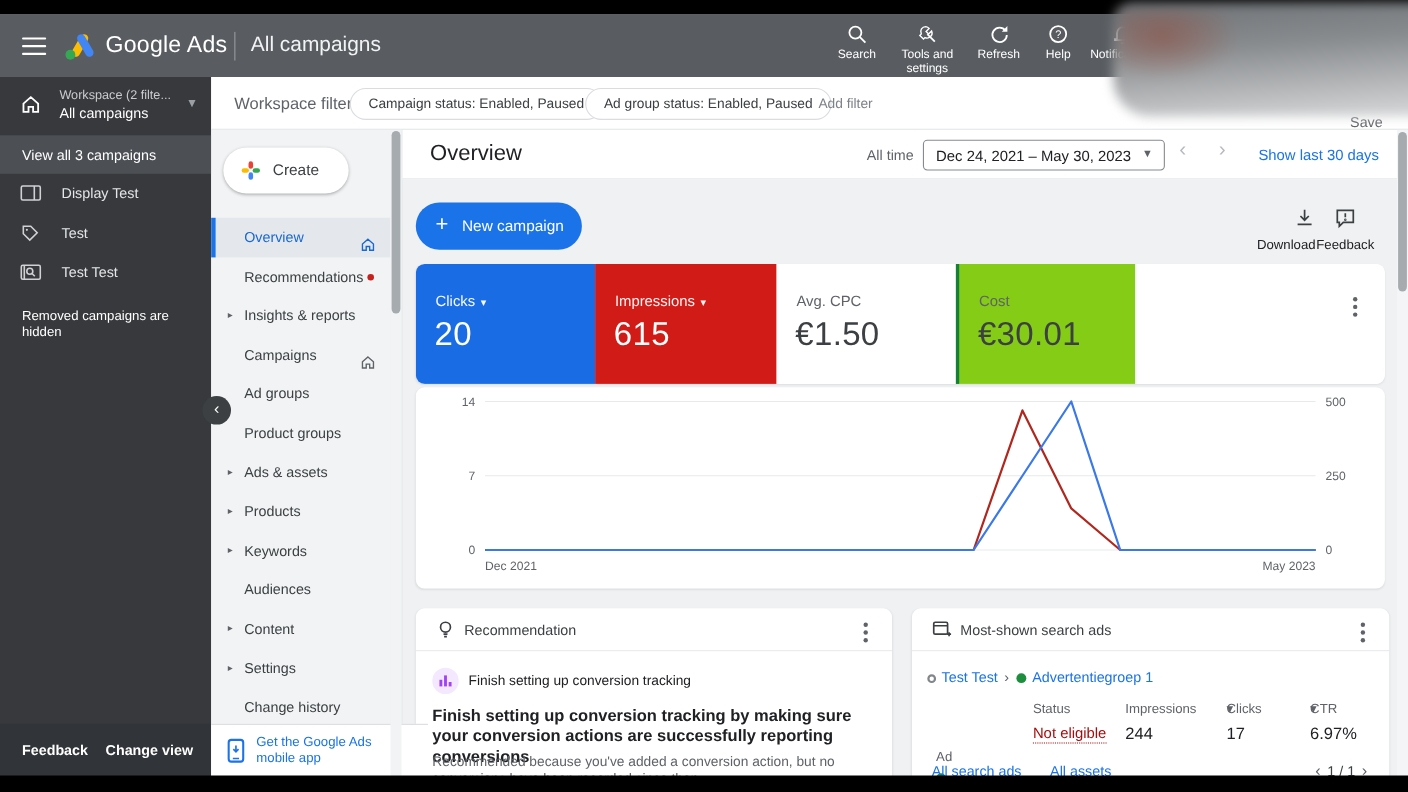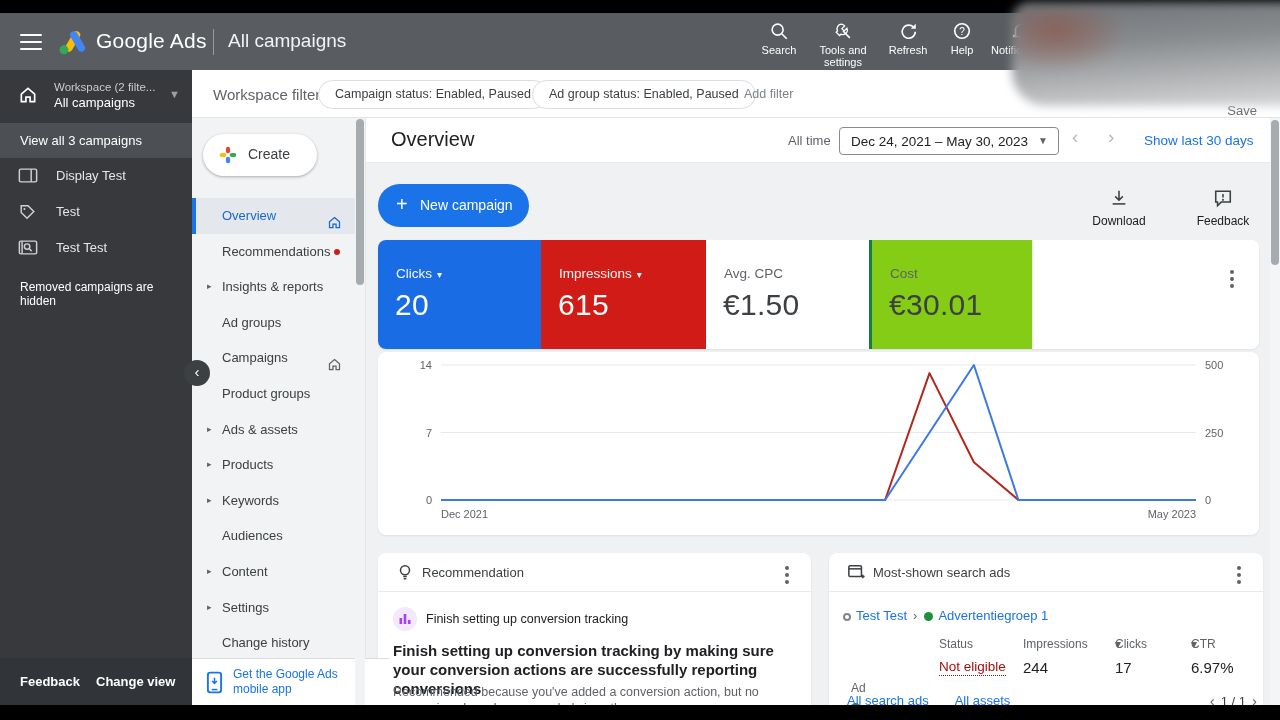--- a/index.html
+++ b/index.html
@@ -100,21 +100,21 @@
   .rng-prev, .rng-next { position:absolute; top:8px; font-size:19px; color:#b6babe; cursor:pointer; }
   .rng-prev { left:706px; } .rng-next { left:742px; }
   .show-last { position:absolute; left:778px; top:15px; font-size:13.5px; font-weight:500; color:#1a73e8; cursor:pointer; }
 
   .new-campaign { position:absolute; left:12px; top:66px; width:151px; height:43px; background:#1a73e8;
       border-radius:22px; cursor:pointer; }
   .nc-plus { position:absolute; left:18px; top:9px; font-size:20px; color:#fff; font-weight:400; }
   .nc-label { position:absolute; left:42px; top:13px; font-size:14px; font-weight:500; color:#fff; }
 
   .tool-item { position:absolute; top:70px; width:84px; text-align:center; cursor:pointer; }
-  .tool-dl { left:711px; } .tool-fb { left:815px; }
+  .tool-dl { left:746px;text-align:right; } .tool-fb { left:815px; }
   .tool-item svg { stroke:#3c4043; fill:none; stroke-width:1.7; }
   .tool-item .tool-label { font-size:12px; color:#202124; margin-top:2px; }
 
   
   .scorecards { position:absolute; left:12px; top:122px; width:881px; height:109px; background:#fff;
       border-radius:8px; overflow:hidden; display:flex; box-shadow:0 1px 2px rgba(0,0,0,.08); }
   .sc-cell { position:relative; height:109px; cursor:pointer; }
   .sc-clicks { width:163px; background:#1a6ce4; }
   .sc-impr   { width:165px; background:#d11b17; }
   .sc-cpc    { width:163px; background:#fff; }
@@ -164,21 +164,21 @@
   .tbl-head span, .tbl-row span { position:absolute; }
   .tbl-head { position:absolute; left:0; top:84px; width:100%; font-size:12px; color:#5f6368; }
   .c-ad{left:22px;margin-top:44px;} .c-status{left:110px;} .c-impr{left:194px;} .c-clicks{left:286px;} .c-ctr{left:362px;}
   .sortable { border-bottom:1px solid #80868b; padding-bottom:2px; cursor:pointer; }
   .tbl-row { position:absolute; left:0; top:106px; width:100%; font-size:14px; color:#202124; }
   .row-dot { display:inline-block; width:9px; height:9px; background:#1e8e3e; border-radius:5px; margin-right:6px; }
   .not-eligible { color:#a50e0e; font-size:13.5px; border-bottom:1px dotted #a50e0e; padding-bottom:1px; cursor:pointer; }
   .num { font-size:15px; font-weight:500; }
   .ads-links { position:absolute; left:18px; top:140px; font-size:13px; }
   .ads-links a { color:#1a73e8; font-weight:500; text-decoration:underline; margin-right:26px; cursor:pointer; }
-  .pager { position:absolute; right:0; top:139px; font-size:13px; color:#3c4043;text-align:center; }
+  .pager { position:absolute; right:14px; top:139px; font-size:13px; color:#3c4043;text-align:center; }
   .pager .pchev { color:#5f6368; font-size:15px; cursor:pointer; padding:0 6px; }
 
   .main-scroll { position:absolute; left:1270px; top:118px; width:10px; height:588px; background:#f4f5f6; z-index:12; }
   .main-thumb { position:absolute; left:1px; top:2px; width:8px; height:145px; background:#a6abb0; border-radius:4px; cursor:pointer; }
 </style>
 </head>
 <body>
 
 <div id="stage">
 
@@ -325,27 +325,27 @@
       </div>
       <div class="mi">
         <span>Recommendations</span>
         <span class="red-dot"></span>
       </div>
       <div class="mi">
         <span class="mi-arrow">▸</span>
         <span>Insights &amp; reports</span>
       </div>
       <div class="mi">
-        <span>Ad groups</span>
-      </div>
-      <div class="mi">
         <span>Campaigns</span>
         <span class="mi-home"><svg width="15" height="15" viewBox="0 0 24 24">
               <path d="M12 4 L20 11 V20 H14.5 V14.5 H9.5 V20 H4 V11 Z" fill="none" stroke="#5f6368" stroke-width="2"></path>
             </svg></span>
+      </div>
+      <div class="mi">
+        <span>Ad groups</span>
       </div>
       <div class="mi">
         <span>Product groups</span>
       </div>
       <div class="mi">
         <span class="mi-arrow">▸</span>
         <span>Ads &amp; assets</span>
       </div>
       <div class="mi">
         <span class="mi-arrow">▸</span>

